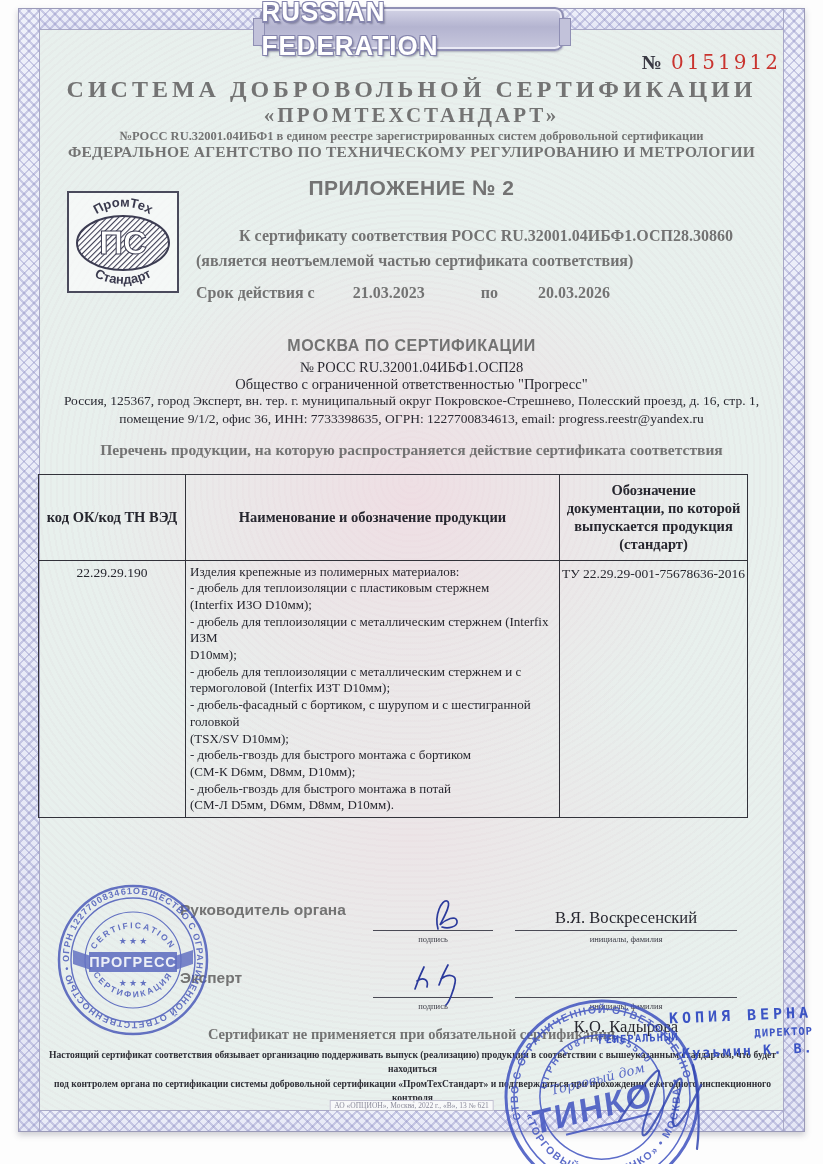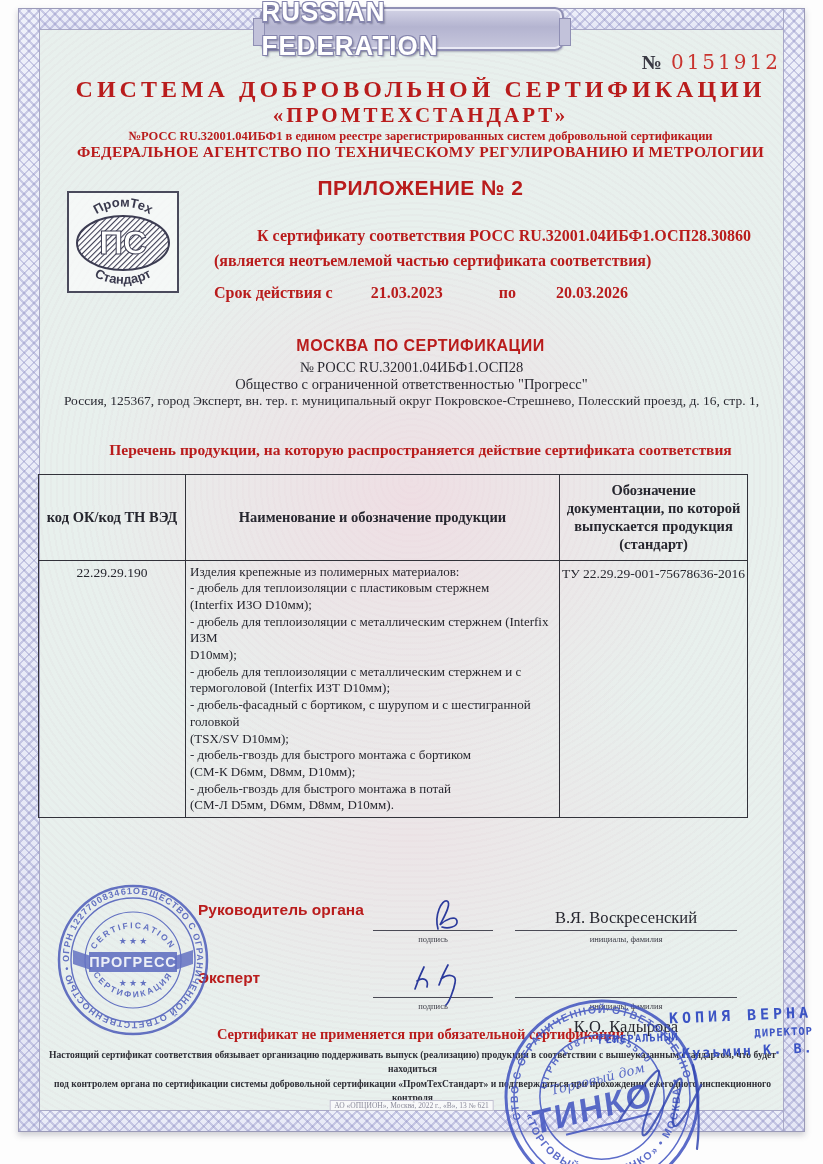--- a/index.html
+++ b/index.html
@@ -19,21 +19,21 @@
       repeating-linear-gradient(45deg, rgba(140,140,195,.38) 0 2px, rgba(0,0,0,0) 2px 7px),
       repeating-linear-gradient(-45deg, rgba(140,140,195,.38) 0 2px, rgba(0,0,0,0) 2px 7px),
       linear-gradient(#eef0fa,#e4e6f5); }
   .bb-top    { left:0; top:0; width:100%; height:21px; border-bottom:1px solid #a8a8c6; }
   .bb-bottom { left:0; bottom:0; width:100%; height:21px; border-top:1px solid #a8a8c6; }
   .bb-left   { left:0; top:0; width:21px; height:100%; border-right:1px solid #a8a8c6; }
   .bb-right  { right:0; top:0; width:21px; height:100%; border-left:1px solid #a8a8c6; }
 
   .abs { position:absolute; }
   .ctr { left:0; width:100%; text-align:center; }
-  .serif-b { font-weight:bold; color:#b91c1c;padding-left:18px; }
+  .serif-b { font-weight:bold; color:#737373; }
   .sans { font-family:"Liberation Sans", sans-serif; }
   .pre { white-space:pre-line; }
 
   
   .banner { position:absolute; left:50%; top:7px; transform:translateX(-50%);
     width:304px; height:44px; z-index:9;
     background:linear-gradient(180deg,#d3d3e6 0%,#b4b4d0 45%,#c7c7dd 100%);
     border:2px solid #8f8fb4; border-radius:9px;
     box-shadow:inset 0 0 0 2px #eaeaf5, 0 1px 2px rgba(80,80,110,.4);
     display:flex; align-items:center; justify-content:center; }
@@ -176,20 +176,21 @@
     <span>Срок действия с</span>
     <span class="v-from">21.03.2023</span>
     <span class="v-po">по</span>
     <span class="v-to">20.03.2026</span>
   </div>
 
   <div class="abs ctr serif-b sans org-heading">МОСКВА ПО СЕРТИФИКАЦИИ</div>
   <div class="abs ctr org-number">№ РОСС RU.32001.04ИБФ1.ОСП28</div>
   <div class="abs ctr org-name">Общество с ограниченной ответственностью "Прогресс"</div>
   <div class="abs ctr org-addr1">Россия, 125367, город Эксперт, вн. тер. г. муниципальный округ Покровское-Стрешнево, Полесский проезд, д. 16, стр. 1,</div>
+  <div class="abs ctr org-addr2">помещение 9/1/2, офис 36, ИНН: 7733398635, ОГРН: 1227700834613, email: progress.reestr@yandex.ru</div>
   <div class="abs ctr serif-b products-heading">Перечень продукции, на которую распространяется действие сертификата соответствия</div>
 
   <table class="prod">
     <colgroup>
         <col class="c1">
         <col class="c2">
         <col class="c3">
       </colgroup>
     <tbody>
         <tr>

